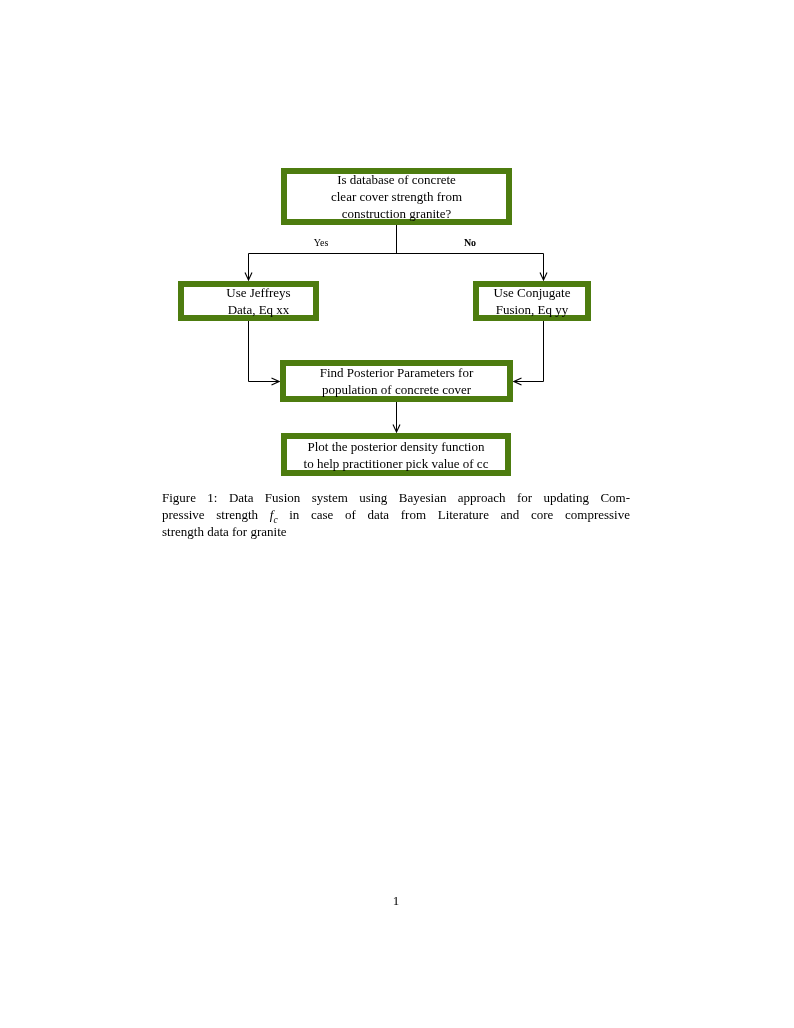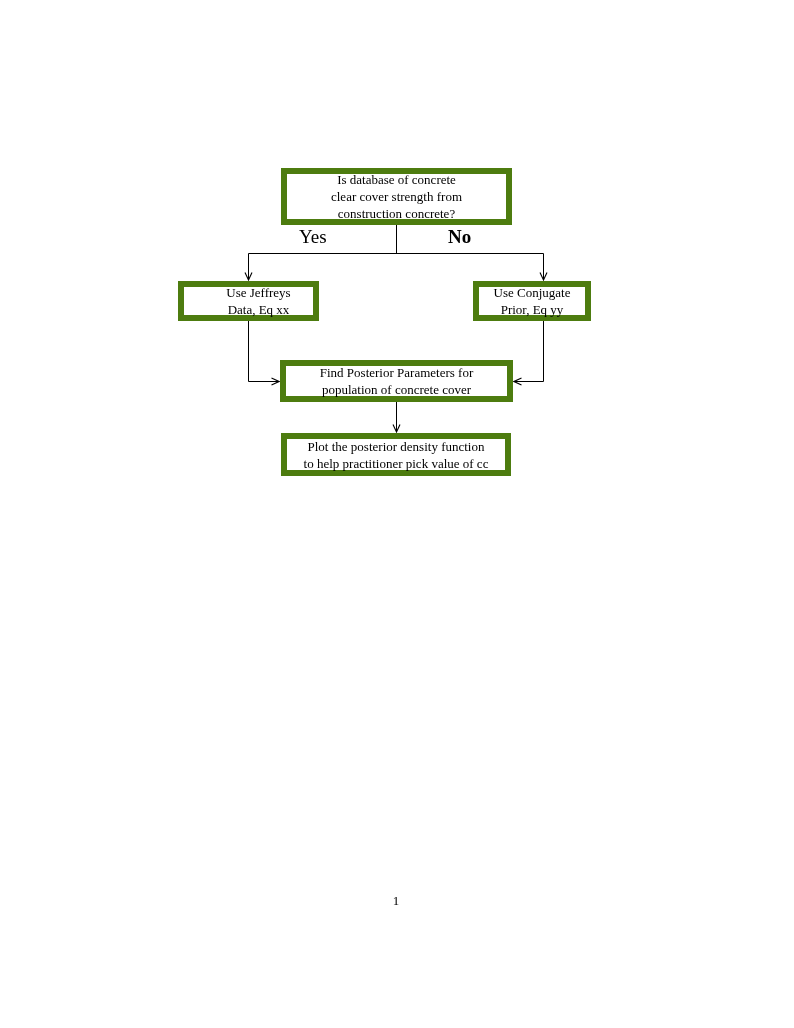--- a/index.html
+++ b/index.html
@@ -34,24 +34,25 @@
     line-height: 17px;
     text-align: center;
   }
   #node-decision  { left: 281px; top: 168px; width: 231px; height: 57px; }
   #node-jeffreys  { left: 178px; top: 281px; width: 141px; height: 40px; padding-left: 20px; }
   #node-conjugate { left: 473px; top: 281px; width: 118px; height: 40px; }
   #node-posterior { left: 280px; top: 360px; width: 233px; height: 42px; }
   #node-plot      { left: 281px; top: 433px; width: 230px; height: 43px; }
   .edge-label {
     position: absolute;
-    font-size: 19px;
+    font-size: 10px;
     line-height: 17px;
+    text-align: center;
     width: 44px;
-    top: 228px;
+    top: 234px;
   }
   #edge-label-yes { left: 299px; }
   #edge-label-no  { left: 448px; font-weight: bold; }
   #caption {
     position: absolute;
     left: 162px;
     top: 489px;
     width: 468px;
     font-size: 13px;
     line-height: 17px;
@@ -96,42 +97,47 @@
     <path d="M248.5 253.5 L248.5 280" fill="none" stroke="#000000" stroke-width="1" marker-end="url(#arrow)"></path>
     <path d="M543.5 253.5 L543.5 280" fill="none" stroke="#000000" stroke-width="1" marker-end="url(#arrow)"></path>
     <path d="M248.5 321 L248.5 381.5 L279 381.5" fill="none" stroke="#000000" stroke-width="1" marker-end="url(#arrow)"></path>
     <path d="M543.5 321 L543.5 381.5 L514 381.5" fill="none" stroke="#000000" stroke-width="1" marker-end="url(#arrow)"></path>
     <path d="M396.5 402 L396.5 432" fill="none" stroke="#000000" stroke-width="1" marker-end="url(#arrow)"></path>
   </svg>
 
   <div id="node-decision" class="node">
     <div>Is database of concrete</div>
     <div>clear cover strength from</div>
-    <div>construction concrete?</div>
+    <div>construction granite?</div>
   </div>
 
   <div id="edge-label-yes" class="edge-label">Yes</div>
   <div id="edge-label-no" class="edge-label">No</div>
 
   <div id="node-jeffreys" class="node">
     <div>Use Jeffreys</div>
     <div>Data, Eq xx</div>
   </div>
 
   <div id="node-conjugate" class="node">
     <div>Use Conjugate</div>
-    <div>Prior, Eq yy</div>
+    <div>Fusion, Eq yy</div>
   </div>
 
   <div id="node-plot" class="node">
     <div>Plot the posterior density function</div>
     <div>to help practitioner pick value of cc</div>
   </div>
 
   <div id="node-posterior" class="node">
     <div>Find Posterior Parameters for</div>
     <div>population of concrete cover</div>
   </div>
 
+  <div id="caption">
+    <div class="cap-line cap-justify">Figure 1: Data Fusion system using Bayesian approach for updating Com-</div>
+    <div class="cap-line cap-justify"><span>pressive strength </span><i class="mvar">f</i><sub class="msub">c</sub><span> in case of data from Literature and core compressive</span></div>
+    <div class="cap-line">strength data for granite</div>
+  </div>
 
   <div id="page-number">1</div>
 
 </div>
 
 </body></html>

